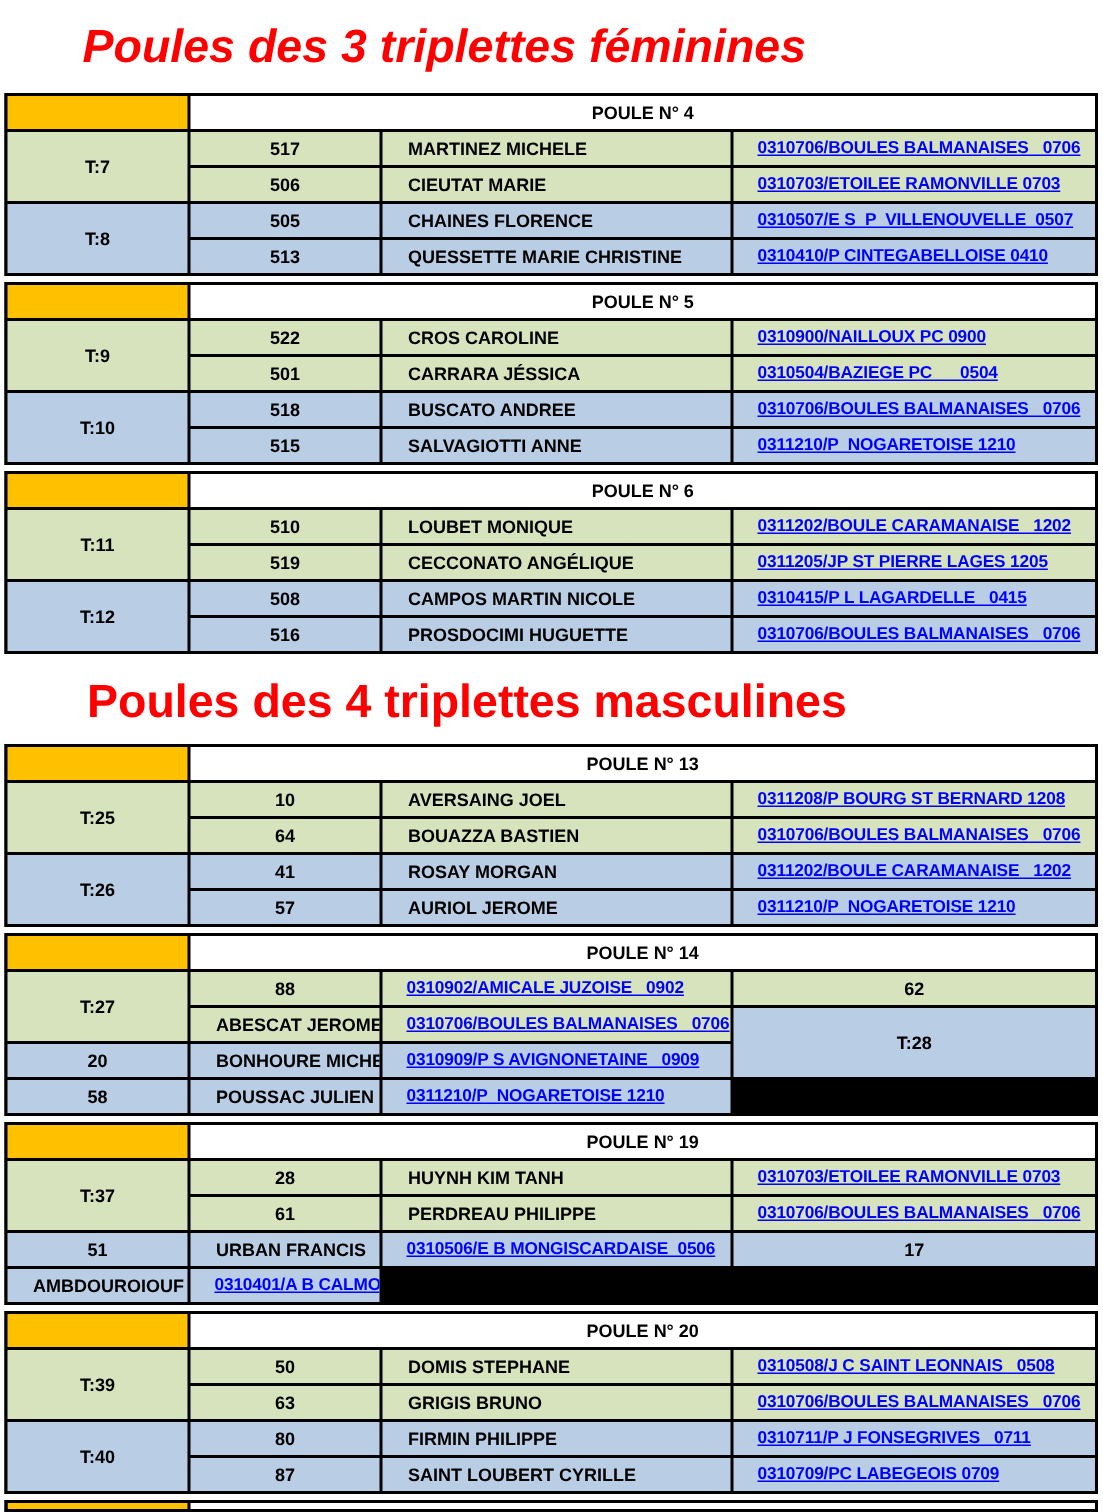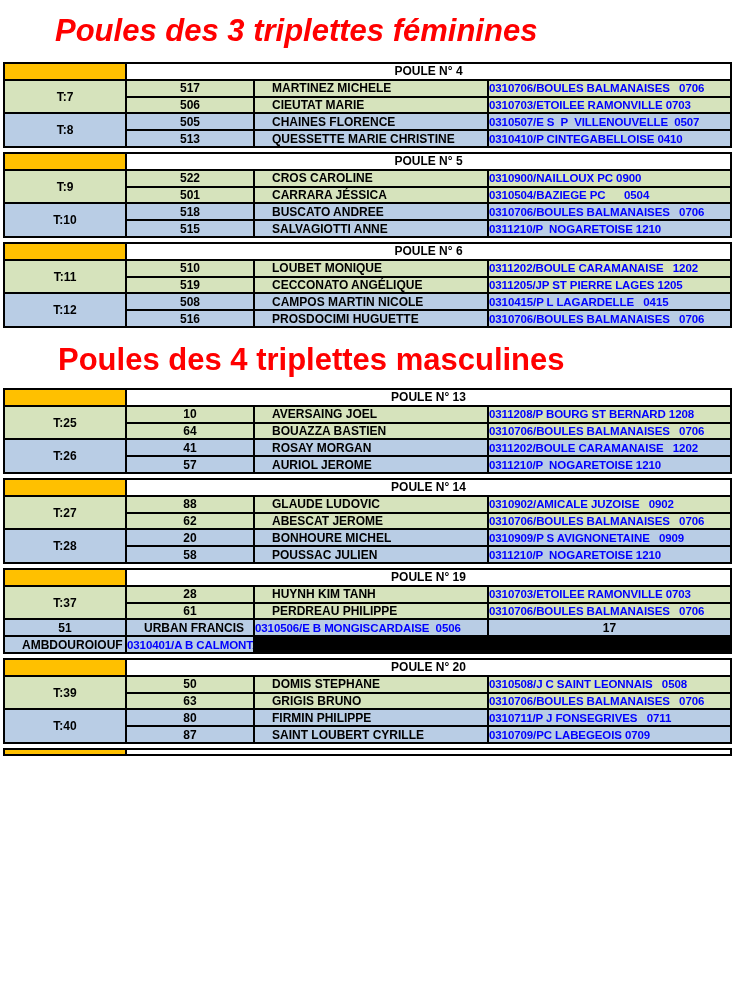--- a/index.html
+++ b/index.html
@@ -23,21 +23,21 @@
     font-size:31px;
     height:56px;
     display:flex;align-items:center;
     padding-left:58px;
     letter-spacing:0px;
     white-space:nowrap;
   }
   .section-title.first{height:62px;padding-left:55px;font-style:italic;}
   .poule-block{
     margin:0 3px 4px 3px;
-    height:86px;
+    height:122px;
     box-sizing:border-box;
     background:var(--border);
     border:2px solid var(--border);
     display:grid;
     grid-template-columns:120px 126px 232px 1fr;
     grid-template-rows:repeat(5,1fr);
     gap:2px;
   }
   .poule-block.partial{
     height:8px;
@@ -55,25 +55,26 @@
     grid-column:2/5;
     background:#ffffff;
     justify-content:center;
   }
   .terrain{grid-row:span 2;justify-content:center;}
   .green{background:var(--green);}
   .blue{background:var(--blue);text-align:right;}
   .num{justify-content:center;}
   .name{padding-left:17px;white-space:pre;}
   .club{
-    padding-left:0;
+    padding-left:16px;
     color:var(--club-blue);
     white-space:pre;
     font-size:11.5px;
     letter-spacing:-0.1px;
+    text-decoration:underline;
   }
 </style>
 </head>
 <body>
 
 <div id="doc">
     <div class="section-title first">Poules des 3 triplettes féminines</div>
     <div class="poule-block">
       <div class="cell corner"></div>
       <div class="cell poule-header">POULE N° 4</div>
@@ -145,21 +146,20 @@
       <div class="cell club blue">0311202/BOULE CARAMANAISE   1202</div>
       <div class="cell num blue">57</div>
       <div class="cell name blue">AURIOL JEROME</div>
       <div class="cell club blue">0311210/P  NOGARETOISE 1210</div>
     </div>
     <div class="poule-block">
       <div class="cell corner"></div>
       <div class="cell poule-header">POULE N° 14</div>
       <div class="cell terrain green">T:27</div>
       <div class="cell num green">88</div>
-      <div class="cell name green">GLAUDE LUDOVIC</div>
       <div class="cell club green">0310902/AMICALE JUZOISE   0902</div>
       <div class="cell num green">62</div>
       <div class="cell name green">ABESCAT JEROME</div>
       <div class="cell club green">0310706/BOULES BALMANAISES   0706</div>
       <div class="cell terrain blue">T:28</div>
       <div class="cell num blue">20</div>
       <div class="cell name blue">BONHOURE MICHEL</div>
       <div class="cell club blue">0310909/P S AVIGNONETAINE   0909</div>
       <div class="cell num blue">58</div>
       <div class="cell name blue">POUSSAC JULIEN</div>

